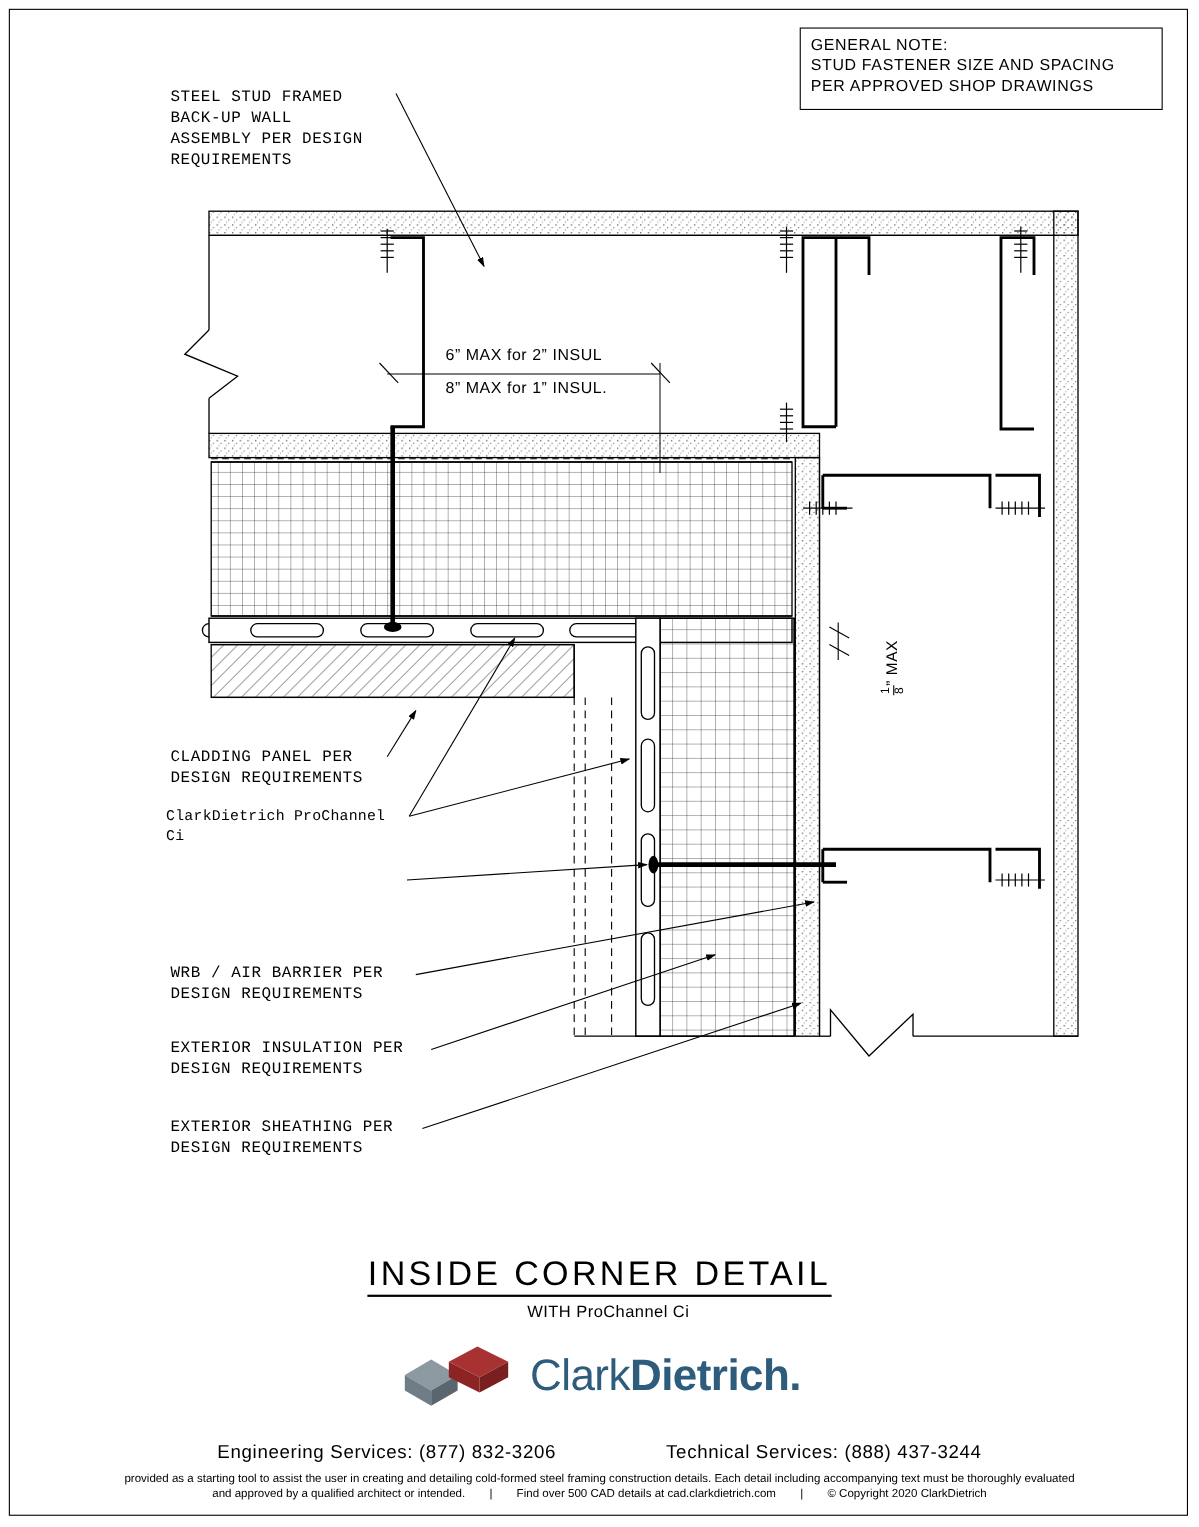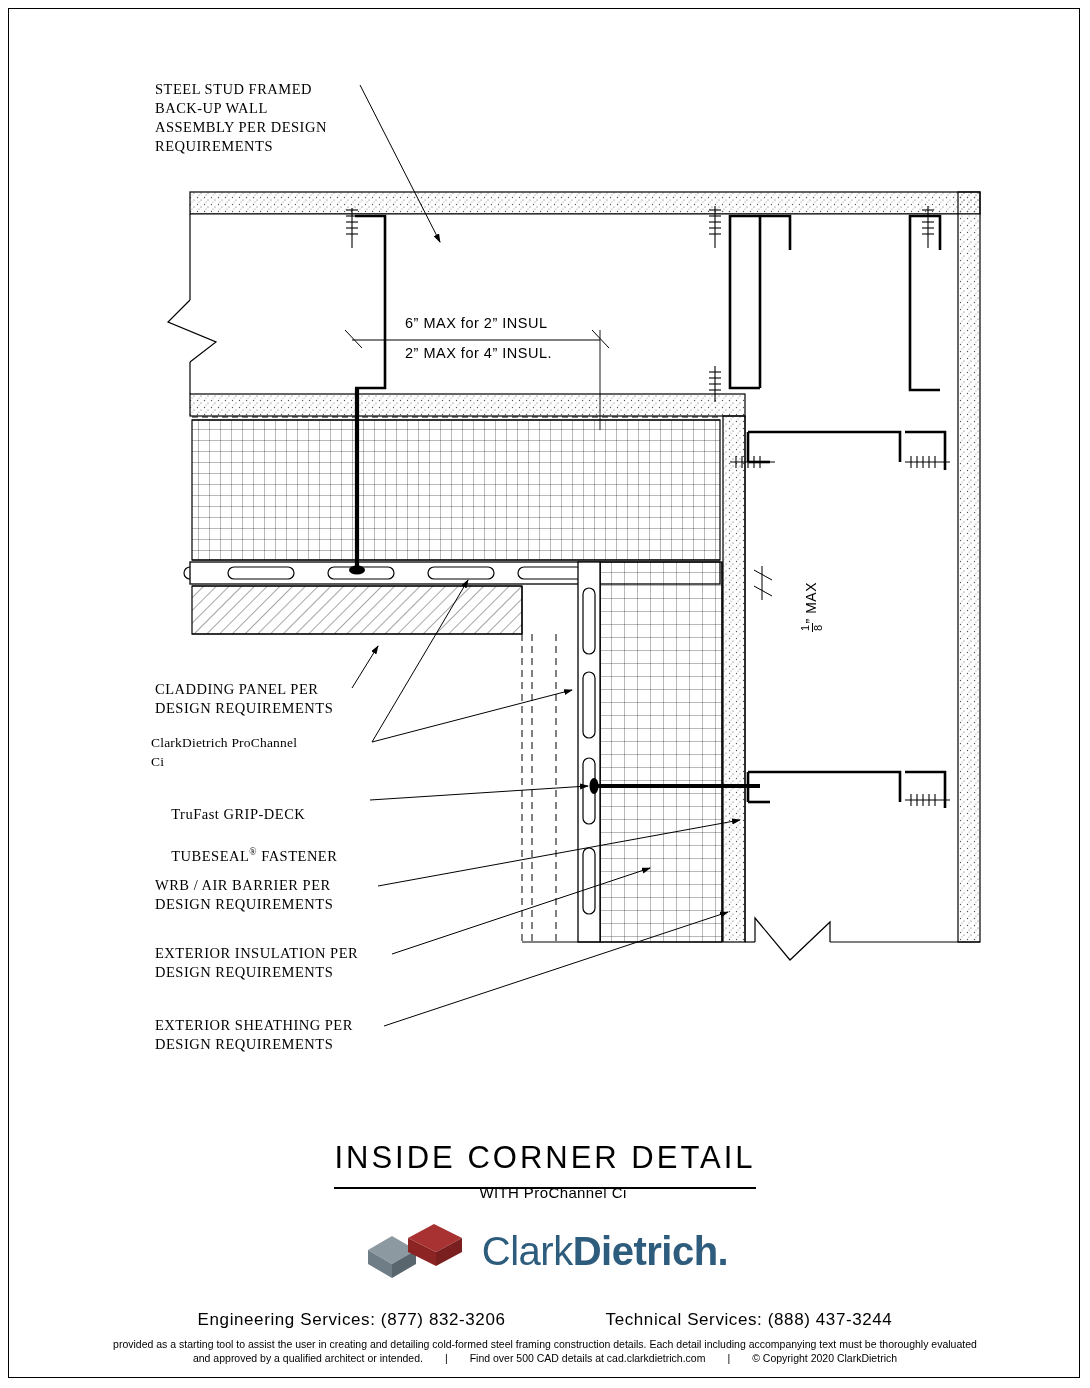--- a/index.html
+++ b/index.html
@@ -39,21 +39,21 @@
   .note-line {
     font-family: "Liberation Sans", sans-serif;
     font-size: 14.5px;
     letter-spacing: 0.6px;
     color: #000;
     line-height: 19px;
     white-space: nowrap;
   }
   .label {
     position: absolute;
-    font-family: Liberation Serif, serif;
+    font-family: Liberation Mono, monospace;
     font-size: 14.5px;
     letter-spacing: 0.5px;
     color: #000;
     line-height: 19px;
     white-space: pre;
   }
   .label.small {
     font-size: 13.5px;
     letter-spacing: 0.2px;
   }
@@ -81,21 +81,21 @@
     left: 0;
     right: 0;
     top: 1140px;
     text-align: center;
     font-size: 31px;
     letter-spacing: 3px;
     color: #000;
   }
   #title-main span {
     border-bottom: 2px solid #000;
-    padding-bottom: 12px;
+    padding-bottom: 2px;
   }
   #title-sub {
     position: absolute;
     left: 0;
     right: 0;
     top: 1184px;
     text-align: center;
     font-size: 15px;
     letter-spacing: 0.4px;
     color: #000;
@@ -346,46 +346,47 @@
 
     <line x1="370" y1="800" x2="588" y2="786" stroke="#000" stroke-width="1" marker-end="url(#arrow)"></line>
 
     <line x1="378" y1="886" x2="740" y2="820" stroke="#000" stroke-width="1" marker-end="url(#arrow)"></line>
 
     <line x1="392" y1="954" x2="650" y2="868" stroke="#000" stroke-width="1" marker-end="url(#arrow)"></line>
 
     <line x1="384" y1="1026" x2="728" y2="912" stroke="#000" stroke-width="1" marker-end="url(#arrow)"></line>
   </svg>
 
+  <div class="note-box">
+    <div class="note-line">GENERAL NOTE:</div>
+    <div class="note-line">STUD FASTENER SIZE AND SPACING</div>
+    <div class="note-line">PER APPROVED SHOP DRAWINGS</div>
+  </div>
 
   <div class="label" style="left:155px; top:80px;">STEEL STUD FRAMED
 BACK-UP WALL
 ASSEMBLY PER DESIGN
 REQUIREMENTS</div>
 
   <div class="dim-label" style="left:384px; top:315px;">6” MAX for 2” INSUL</div>
-  <div class="dim-label" style="left:384px; top:345px;">2” MAX for 4” INSUL.</div>
+  <div class="dim-label" style="left:384px; top:345px;">8” MAX for 1” INSUL.</div>
 
   <div class="vert-label" style="left:800px; top:632px;">
     <span class="frac">
       <span class="num">1</span>
       <span class="den">8</span>
     </span><span>” MAX</span>
   </div>
 
   <div class="label" style="left:155px; top:680px;">CLADDING PANEL PER
 DESIGN REQUIREMENTS</div>
 
   <div class="label small" style="left:151px; top:733px;">ClarkDietrich ProChannel
 Ci</div>
 
-  <div class="label" style="left:155px; top:786px;">
-    <span>TruFast GRIP-DECK</span><br>
-    <span>TUBESEAL</span><sup>®</sup><span> FASTENER</span>
-  </div>
 
   <div class="label" style="left:155px; top:876px;">WRB / AIR BARRIER PER
 DESIGN REQUIREMENTS</div>
 
   <div class="label" style="left:155px; top:944px;">EXTERIOR INSULATION PER
 DESIGN REQUIREMENTS</div>
 
   <div class="label" style="left:155px; top:1016px;">EXTERIOR SHEATHING PER
 DESIGN REQUIREMENTS</div>
 

